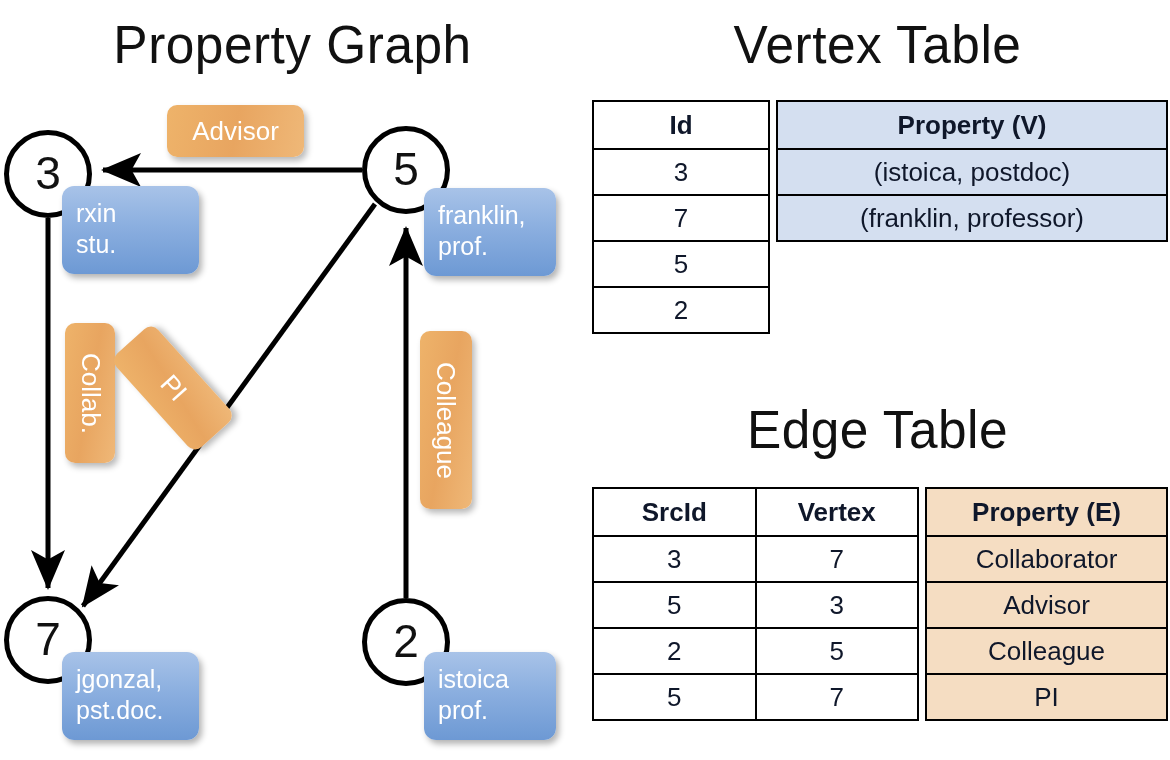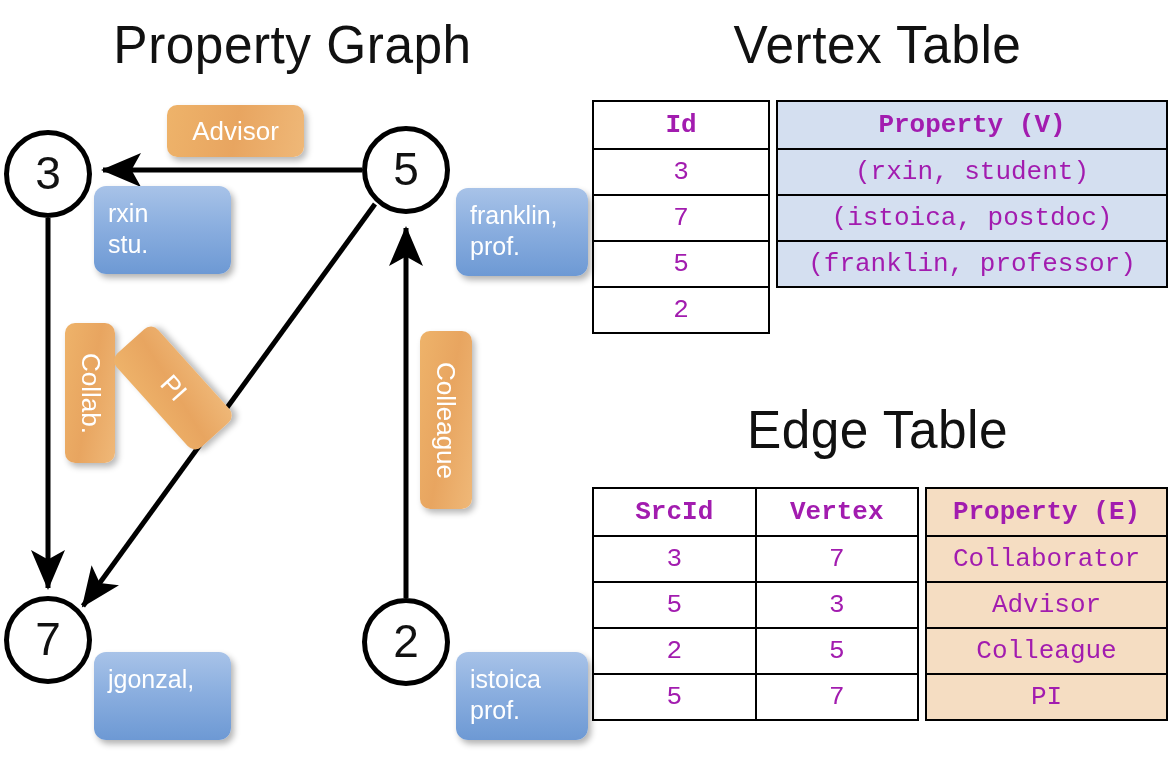--- a/index.html
+++ b/index.html
@@ -77,21 +77,20 @@
     background: linear-gradient(180deg, #a8c3e8 0%, #8db0e0 42%, #6d99d4 100%);
     box-shadow: 3px 4px 6px rgba(0,0,0,0.30);
     color: #ffffff;
     font-family: "Liberation Sans", sans-serif;
     font-weight: 300;
     font-size: 25px;
     line-height: 1.22;
     padding: 12px 0 0 14px;
     box-sizing: border-box;
     z-index: 6;
-    margin-left: 32px;
   }
   #prop-3 { left: 62px;  top: 186px; width: 137px; height: 88px; }
   #prop-5 { left: 424px; top: 188px; width: 132px; height: 88px; }
   #prop-7 { left: 62px;  top: 652px; width: 137px; height: 88px; }
   #prop-2 { left: 424px; top: 652px; width: 132px; height: 88px; }
 
   
   .edge-label {
     position: absolute;
     border-radius: 10px;
@@ -128,24 +127,24 @@
     transform: rotate(-42deg);
   }
   #edge-label-pi .etext {
     transform: rotate(90deg);
   }
 
   
   .tbl {
     position: absolute;
     border-collapse: collapse;
-    font-family: Liberation Mono, monospace;
+    font-family: Liberation Sans, sans-serif;
     font-weight: 300;
     font-size: 26px;
-    color: #a21caf;
+    color: #0f172a;
   }
   .tbl td, .tbl th {
     border: 2px solid #000000;
     text-align: center;
     padding: 0;
     height: 46px;
     font-weight: 300;
     box-sizing: border-box;
     vertical-align: middle;
   }
@@ -215,20 +214,21 @@
   <div class="prop-box" id="prop-3">
     <div>rxin</div>
     <div>stu.</div>
   </div>
   <div class="prop-box" id="prop-5">
     <div>franklin,</div>
     <div>prof.</div>
   </div>
   <div class="prop-box" id="prop-7">
     <div>jgonzal,</div>
+    <div>pst.doc.</div>
   </div>
   <div class="prop-box" id="prop-2">
     <div>istoica</div>
     <div>prof.</div>
   </div>
 
   <div class="edge-label" id="edge-label-advisor">
     <span class="etext">Advisor</span>
   </div>
   <div class="edge-label" id="edge-label-collab">
@@ -260,23 +260,20 @@
         <td>2</td>
       </tr>
 </tbody>
   </table>
 
 <table class="tbl" id="vertex-prop-table">
   <tbody>
       <tr>
     <th>Property (V)</th>
   </tr>
-  <tr>
-        <td>(rxin, student)</td>
-      </tr>
   <tr>
         <td>(istoica, postdoc)</td>
       </tr>
   <tr>
         <td>(franklin, professor)</td>
       </tr>
 </tbody>
   </table>
 
 <table class="tbl" id="edge-ids-table">

